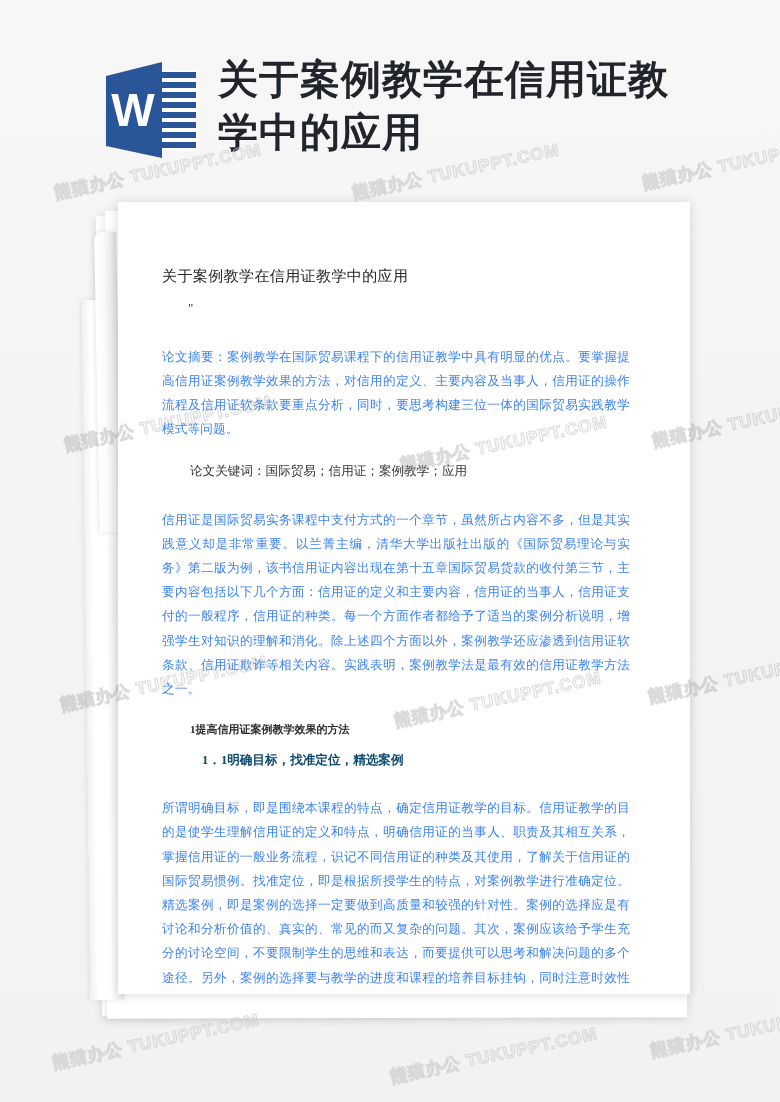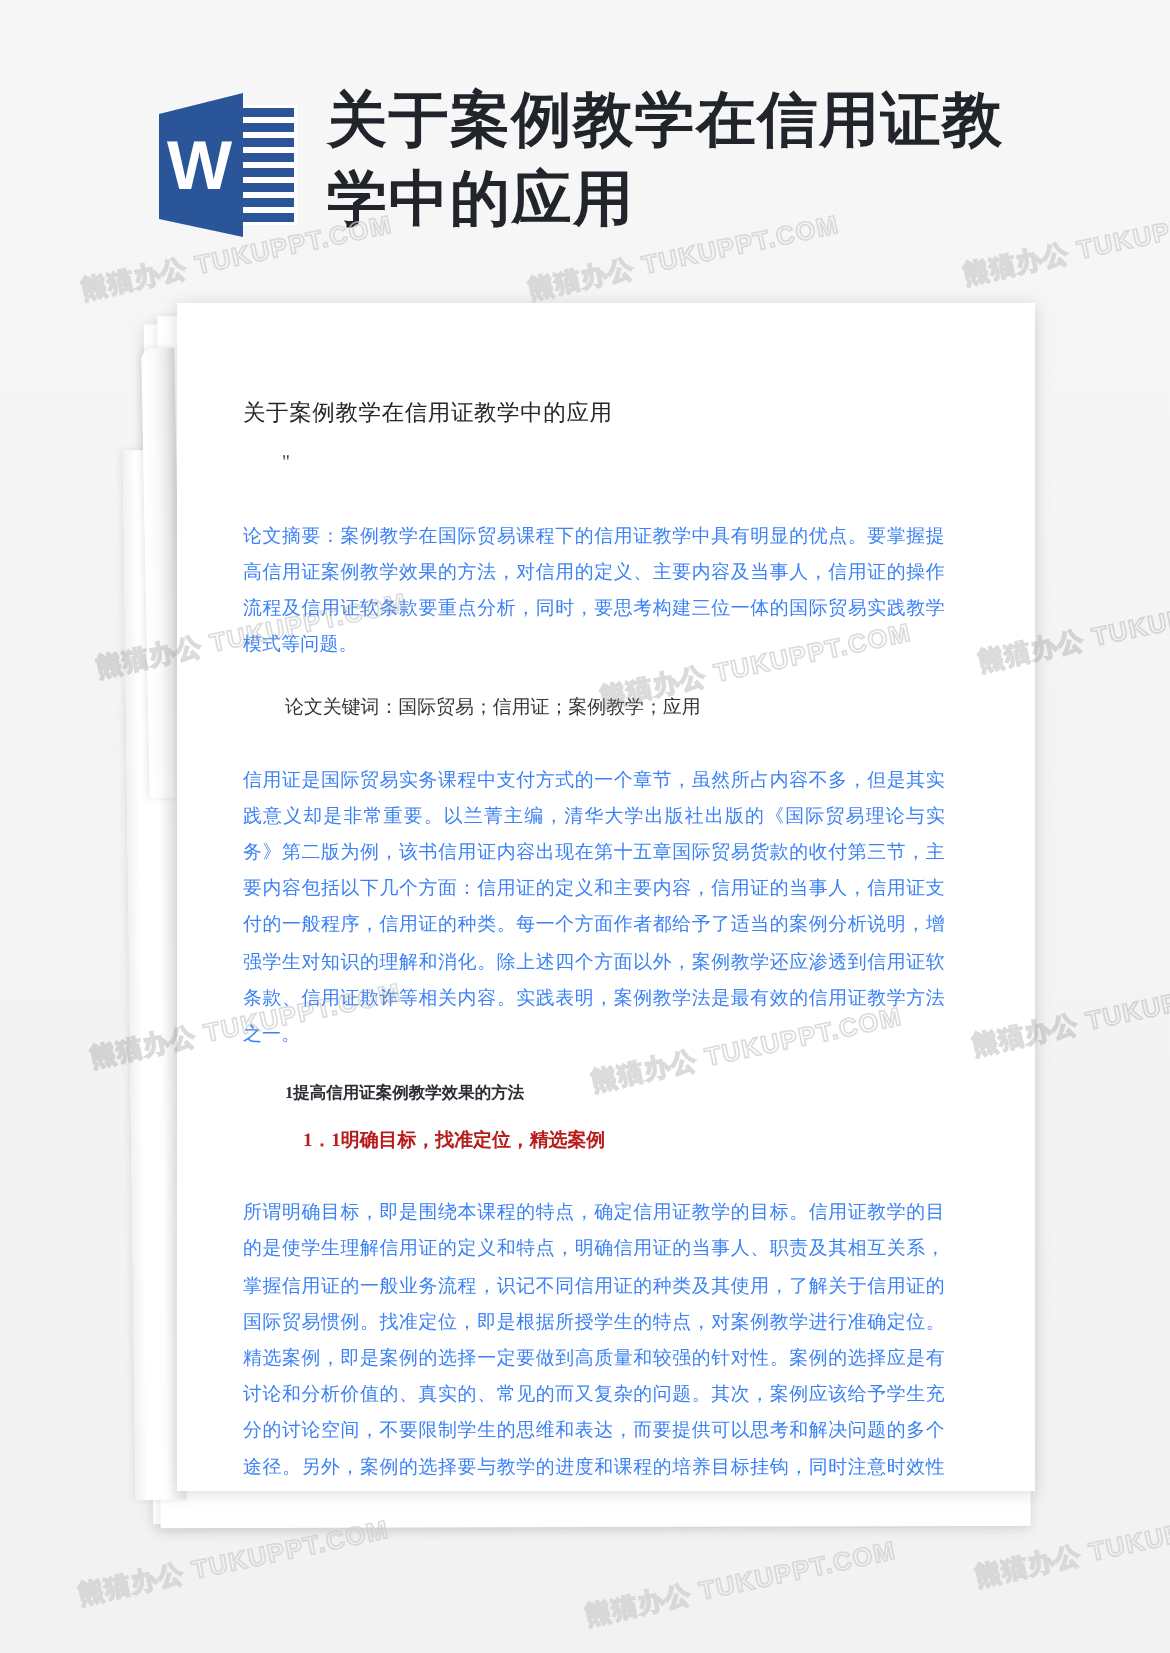--- a/index.html
+++ b/index.html
@@ -160,21 +160,21 @@
     padding-left: 28px;
     font-weight: 700;
     color: #2d2d33;
   }
   .p-subheading {
     font-size: 12.6px;
     line-height: 1.92;
     margin: 0 0 24px 0;
     padding-left: 40px;
     font-weight: 700;
-    color: #b91c1c;
+    color: #0c4a6e;
   }
 
   
   .wm {
     position: absolute;
     font-family: "Liberation Sans", sans-serif;
     font-weight: 700;
     font-size: 17px;
     white-space: nowrap;
     color: rgba(255,255,255,0.0);

